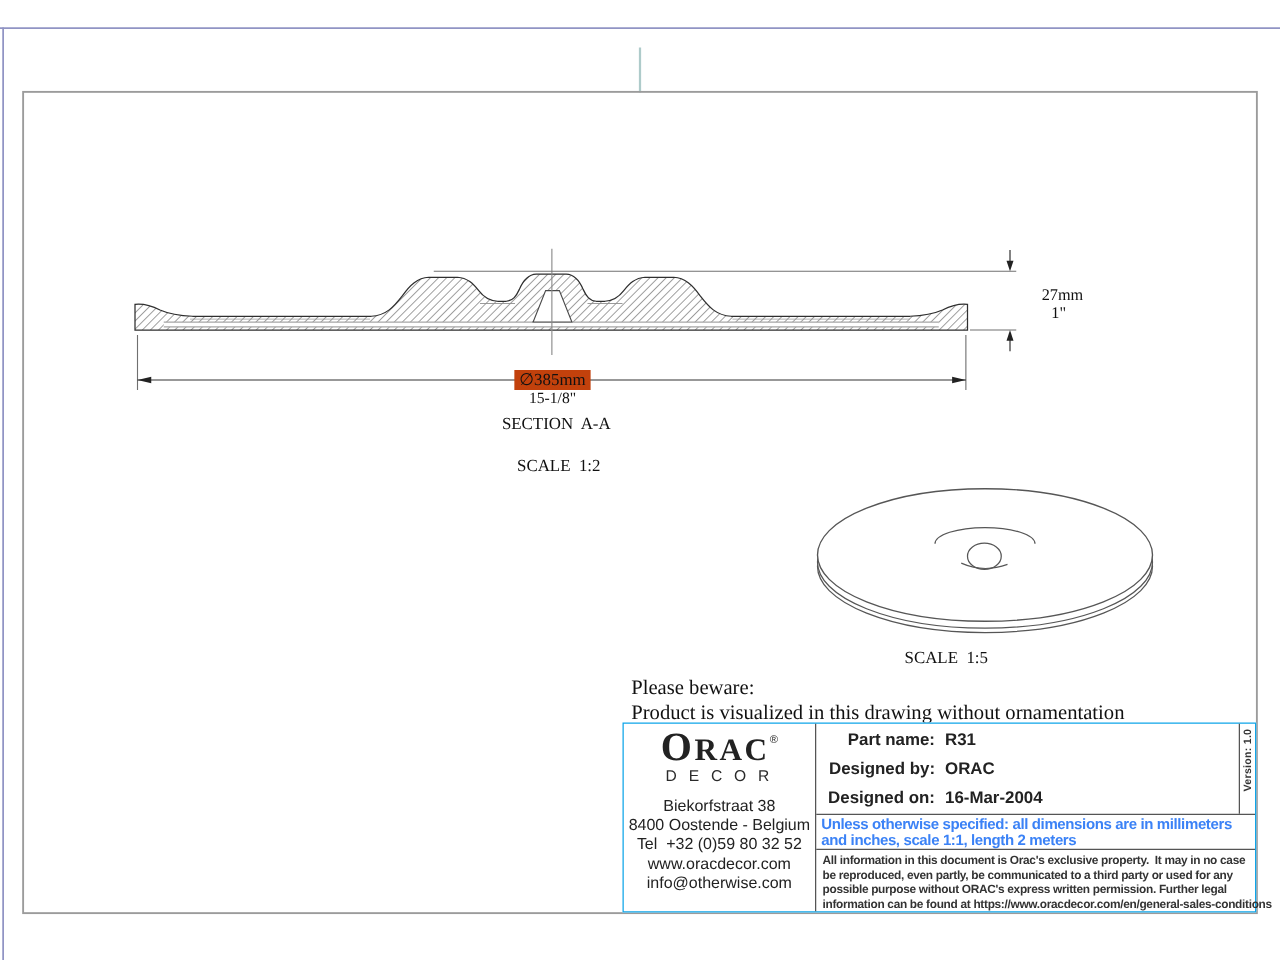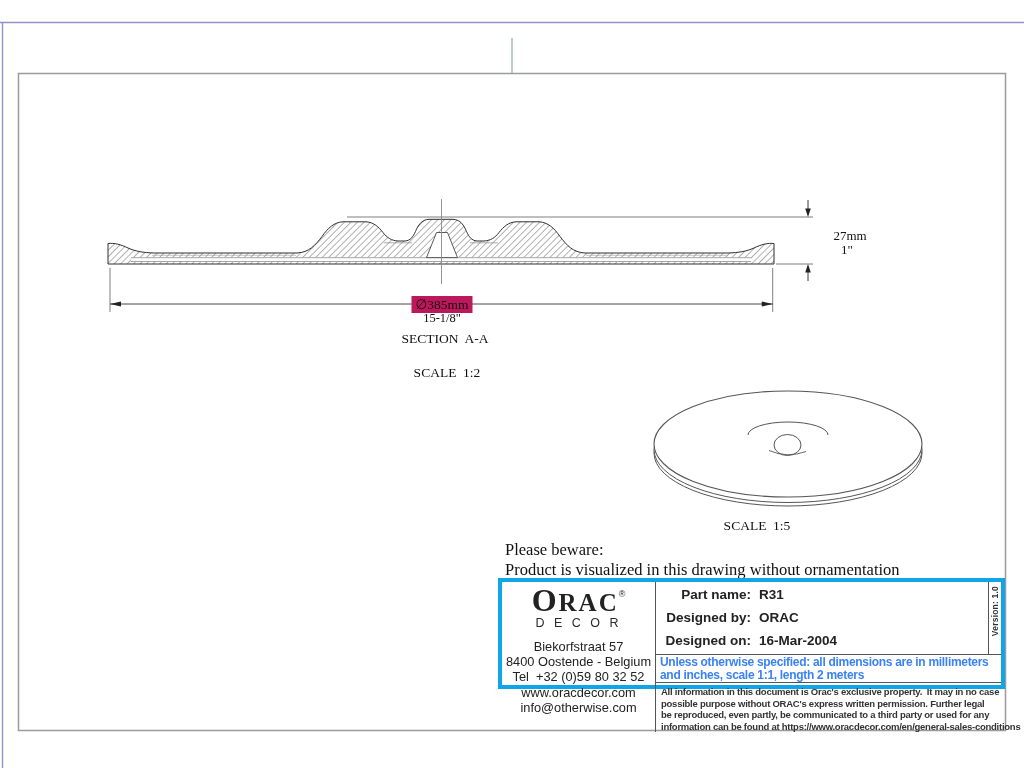--- a/index.html
+++ b/index.html
@@ -4,22 +4,22 @@
 <style>
   html,body{margin:0;padding:0;background:#ffffff;}
   body{width:1024px;height:768px;position:relative;overflow:hidden;
        font-family:"Liberation Sans",sans-serif;color:#1c1c1c;}
   .abs{position:absolute;}
   .pre{white-space:pre;}
   
   .cad{font-family:"Liberation Serif",serif;color:#111;}
   .ctr{transform:translateX(-50%);}
   
-  #titleblock{left:498px;top:578px;width:507px;height:111px;
-    border:4px solid #0ea5e9;box-sizing:border-box;background:#fff;}
+  #titleblock{left:498px;top:578px;width:507px;height:152px;
+    border:1px solid #0ea5e9;box-sizing:border-box;background:#fff;}
   #logo-cell{left:0;top:0;width:154px;height:150px;border-right:1px solid #555;
     box-sizing:border-box;text-align:center;}
   .brand{font-family:"Liberation Serif",serif;font-weight:bold;font-size:25px;
     letter-spacing:2px;color:#222;display:inline-block;line-height:26px;}
   .brand::first-letter{font-size:32px;}
   .reg{font-size:9px;vertical-align:14px;letter-spacing:0;}
   .brand-sub{font-size:12.5px;letter-spacing:3px;color:#2a2a2a;margin-top:0px;}
   .addr{margin-top:9px;font-size:12.8px;line-height:15.2px;color:#222;}
   #info-area{left:154px;top:0;right:0;bottom:0;font-weight:bold;}
   .tb-row{position:absolute;left:0;height:18px;font-size:13.5px;color:#222;}
@@ -30,21 +30,21 @@
   #version-text{position:absolute;left:1px;top:4px;writing-mode:vertical-rl;
     transform:rotate(180deg);font-size:8.5px;color:#333;letter-spacing:0.2px;}
   #spec-cell{left:0;right:0;top:72px;height:28px;border-top:1px solid #555;
     box-sizing:border-box;padding:1px 4px 0 4px;font-size:12px;line-height:13.2px;
     letter-spacing:-0.3px;color:#3b82f6;}
   #legal-cell{left:0;right:0;top:100px;bottom:0;border-top:1px solid #555;
     box-sizing:border-box;padding:3px 0 0 5px;font-size:9.5px;line-height:11.5px;
     letter-spacing:-0.25px;color:#333;}
   
   .dim{font-size:13px;margin-left:40px;}
-  .dimbg{background:#be185d;padding:0 4px;}
+  .dimbg{background:#c2410c;padding:0 4px;}
   .sym{font-family:"DejaVu Sans",sans-serif;font-style:italic;}
 </style>
 </head>
 <body>
 
 <svg class="abs" style="left:0;top:0;" width="1024" height="768" viewBox="0 0 1024 768">
   <defs>
     <pattern id="hatch" width="4.6" height="4.6" patternUnits="userSpaceOnUse" patternTransform="rotate(45)">
       <line x1="0" y1="0" x2="0" y2="4.6" stroke="#3f3f3f" stroke-width="0.8"></line>
     </pattern>
@@ -145,21 +145,21 @@
 <div class="abs cad" style="left:505px;top:560px;font-size:16.5px;">Product is visualized in this drawing without ornamentation</div>
 
 <div id="titleblock" class="abs">
 
   <div id="logo-cell" class="abs">
     <div style="margin-top:5px;">
       <span class="brand">ORAC</span><span class="reg">®</span>
     </div>
     <div class="brand-sub pre">D E C O R</div>
     <div class="addr">
-      <div class="pre">Biekorfstraat 57</div>
+      <div class="pre">Biekorfstraat 38</div>
       <div class="pre">8400 Oostende - Belgium</div>
       <div class="pre">Tel  +32 (0)59 80 32 52</div>
       <div class="pre">www.oracdecor.com</div>
       <div class="pre">info@otherwise.com</div>
     </div>
   </div>
 
   <div id="info-area" class="abs">
     <div class="tb-row" style="top:5px;">
       <span class="tb-label">Part name:</span><span class="tb-value">R31</span>
@@ -175,18 +175,18 @@
       <div id="version-text">Version: 1.0</div>
     </div>
 
     <div id="spec-cell" class="abs">
       <div class="pre">Unless otherwise specified: all dimensions are in millimeters</div>
       <div class="pre">and inches, scale 1:1, length 2 meters</div>
     </div>
 
     <div id="legal-cell" class="abs">
       <div class="pre">All information in this document is Orac's exclusive property.  It may in no case</div>
+      <div class="pre">be reproduced, even partly, be communicated to a third party or used for any</div>
       <div class="pre">possible purpose without ORAC's express written permission. Further legal</div>
-      <div class="pre">be reproduced, even partly, be communicated to a third party or used for any</div>
       <div class="pre">information can be found at https://www.oracdecor.com/en/general-sales-conditions</div>
     </div>
   </div>
 </div>
 
 </body></html>

